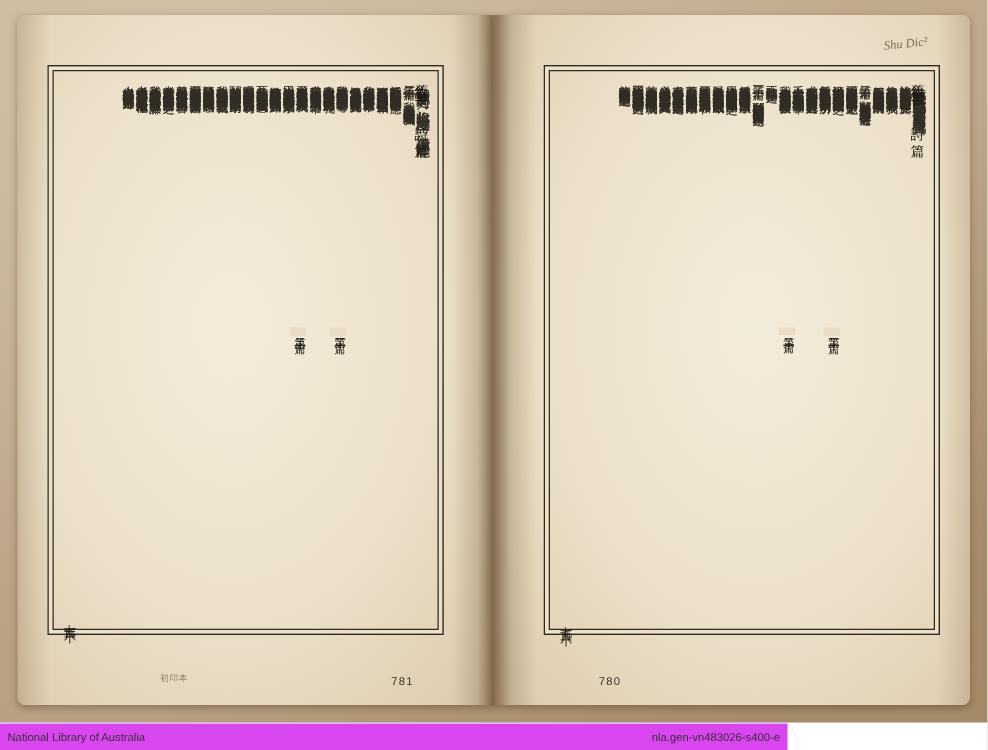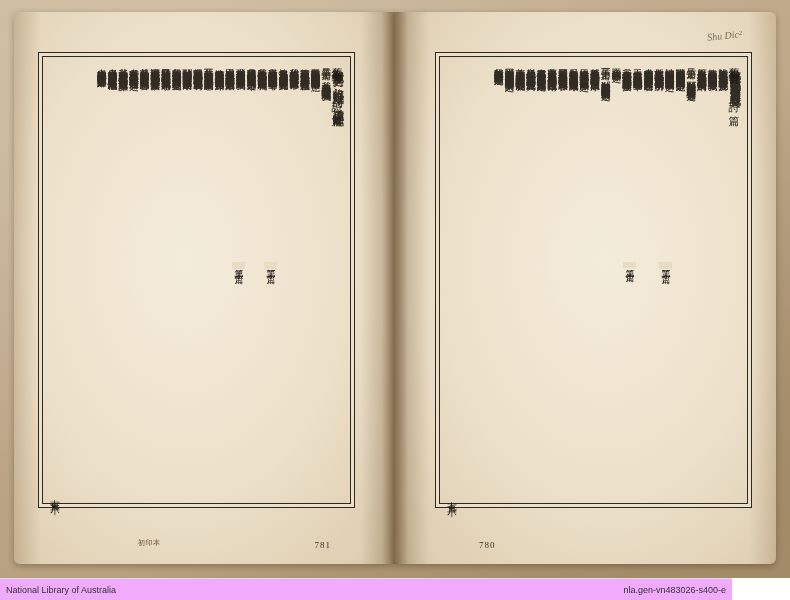--- a/index.html
+++ b/index.html
@@ -143,21 +143,21 @@
     letter-spacing: 2px;
     color: #1d1a14;
     bottom: 62px;
   }
   .leaf.left .pagenum  { left: 34px; }
   .leaf.right .pagenum { left: 50px; }
 
   .folio {
     position: absolute;
     bottom: 14px;
-    font-family: Liberation Serif, serif;
+    font-family: Liberation Sans, sans-serif;
     font-size: 9px;
     color: #3a3228;
     letter-spacing: 1px;
   }
   .leaf.left .folio { right: 64px; }
   .leaf.right .folio { left: 84px; }
 
   .pencil {
     position: absolute;
     right: 34px;
@@ -165,35 +165,34 @@
     font-family: "Liberation Serif", serif;
     font-style: italic;
     font-size: 10px;
     color: #6a5a42;
     transform: rotate(-6deg);
     opacity: 0.85;
   }
   .stamp {
     position: absolute;
     bottom: 16px;
-    left: 124px;
+    left: 114px;
     font-family: "Liberation Serif", serif;
     font-size: 7px;
     color: #7b6a52;
     letter-spacing: 0.5px;
     opacity: 0.8;
-    font-weight: bold;
   }
 
   
   #footer {
     position: absolute;
     left: 0; top: 578px;
-    width: 732px; height: 22px;
-    background: #f0abfc;
+    width: 630px; height: 22px;
+    background: #d946ef;
     border-top: 1px solid #dddddd;
     display: flex;
     align-items: center;
     justify-content: space-between;
     padding: 0 6px;
     box-sizing: border-box;
     font-family: "Liberation Sans", sans-serif;
     font-size: 9px;
     color: #333333;
   }

